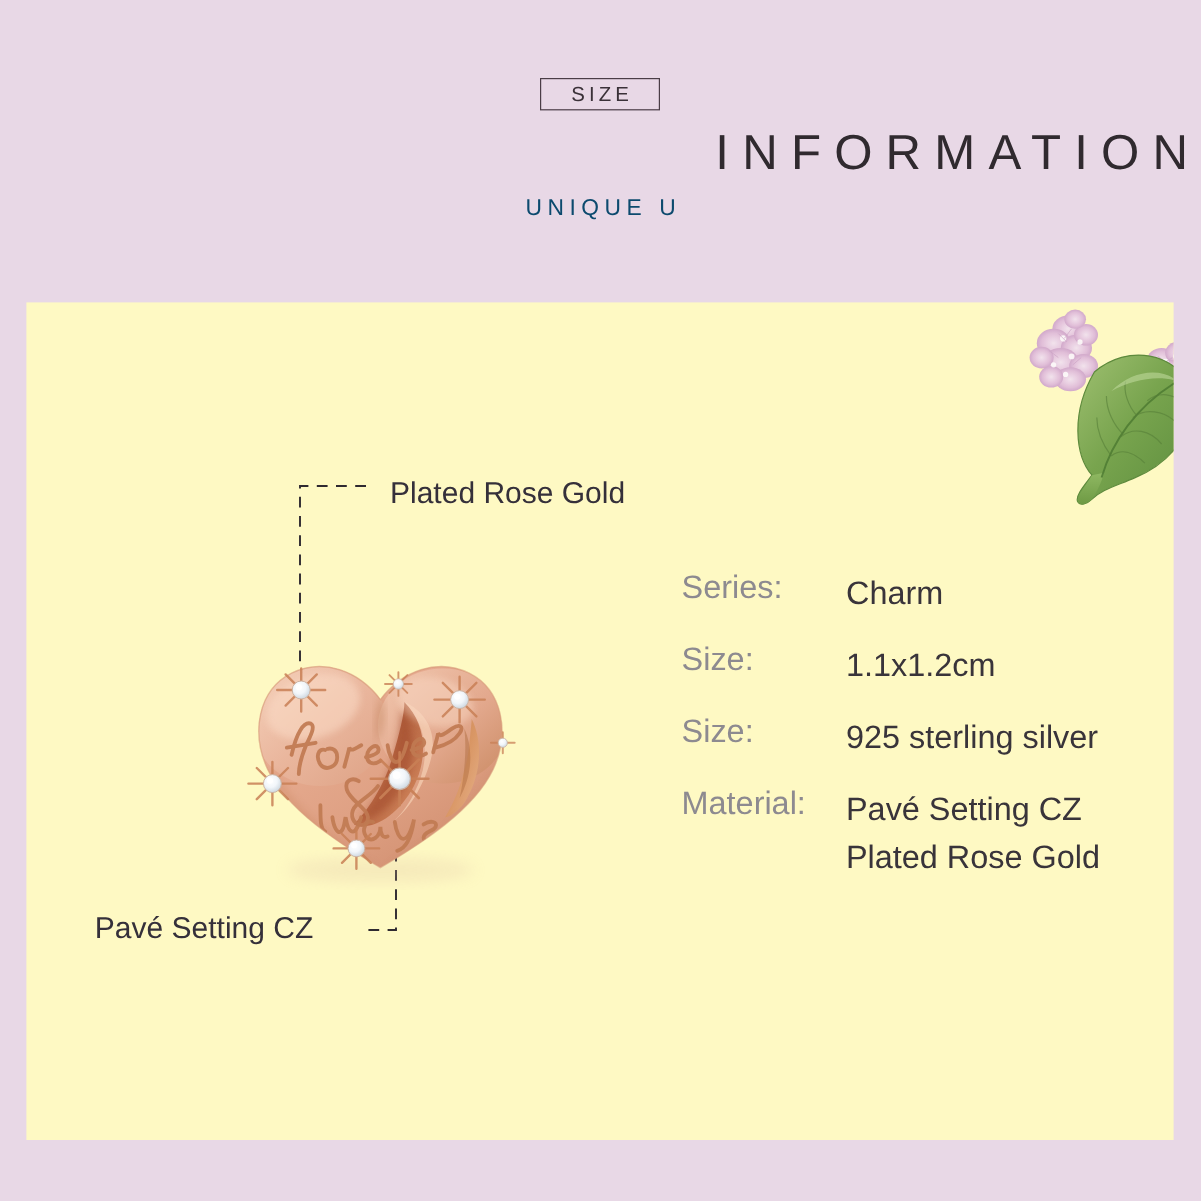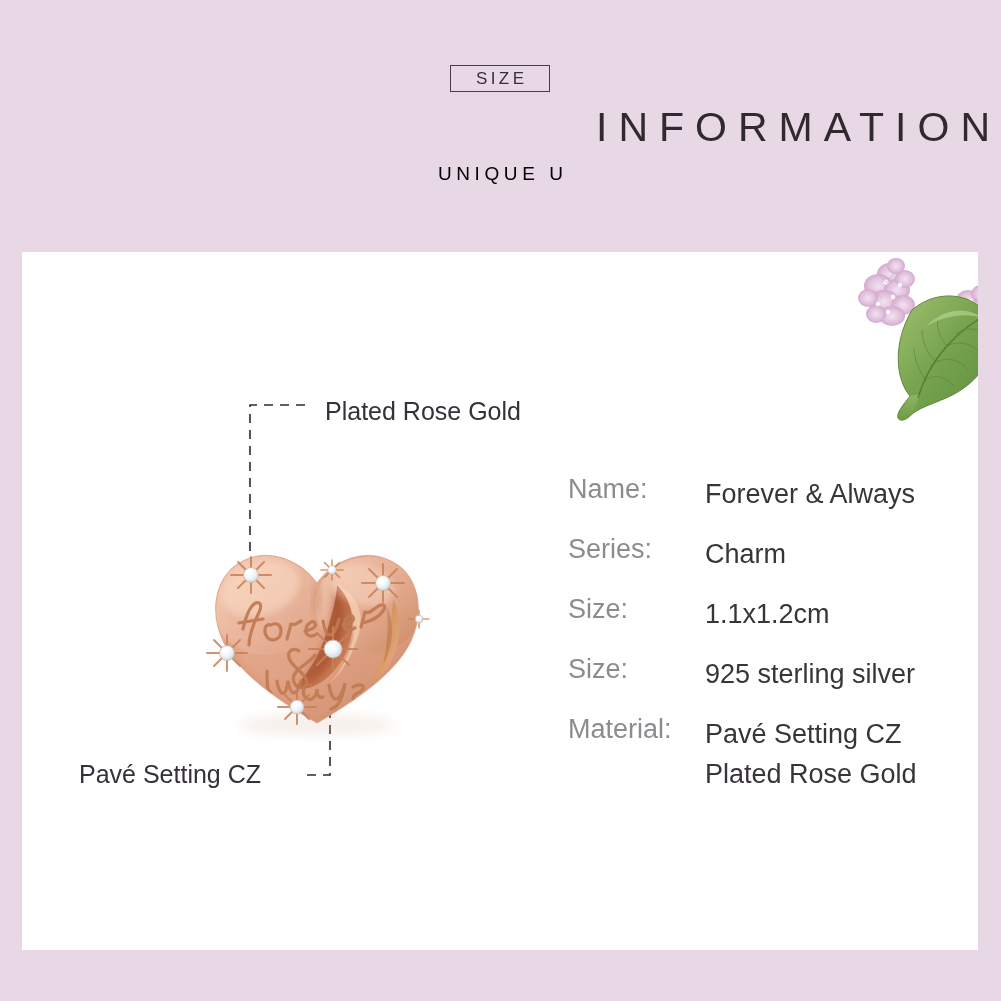--- a/index.html
+++ b/index.html
@@ -59,31 +59,31 @@
   .info-sub {
     position: absolute;
     left: 0;
     top: 163px;
     width: 1001px;
     text-align: center;
     font-size: 19px;
     font-weight: 400;
     letter-spacing: 4.6px;
     text-indent: 4.6px;
-    color: #000000;
+    color: #0c4a6e;
   }
 
   
   .card {
     position: absolute;
     left: 22px;
     top: 252px;
     width: 956px;
     height: 698px;
-    background: #ffffff;
+    background: #fef9c3;
     overflow: hidden;
   }
 
   
   .floral {
     position: absolute;
     left: 826px;
     top: 0px;
     width: 160px;
     height: 175px;
@@ -442,24 +442,20 @@
         <g stroke="#c98056" stroke-width="3" opacity="0.75" stroke-linecap="round">
           <path d="M-18 0 H18 M0 -16 V16"></path>
         </g>
         <circle r="7" fill="url(#czGrad)" stroke="#cbb3a2" stroke-width="1.2"></circle>
       </g>
     </svg>
   </div>
 
   <div class="specs">
 
-    <div class="spec-row">
-      <div class="spec-label">Name:</div>
-      <div class="spec-value">Forever &amp; Always</div>
-    </div>
 
     <div class="spec-row">
       <div class="spec-label">Series:</div>
       <div class="spec-value">Charm</div>
     </div>
 
     <div class="spec-row">
       <div class="spec-label">Size:</div>
       <div class="spec-value">1.1x1.2cm</div>
     </div>

